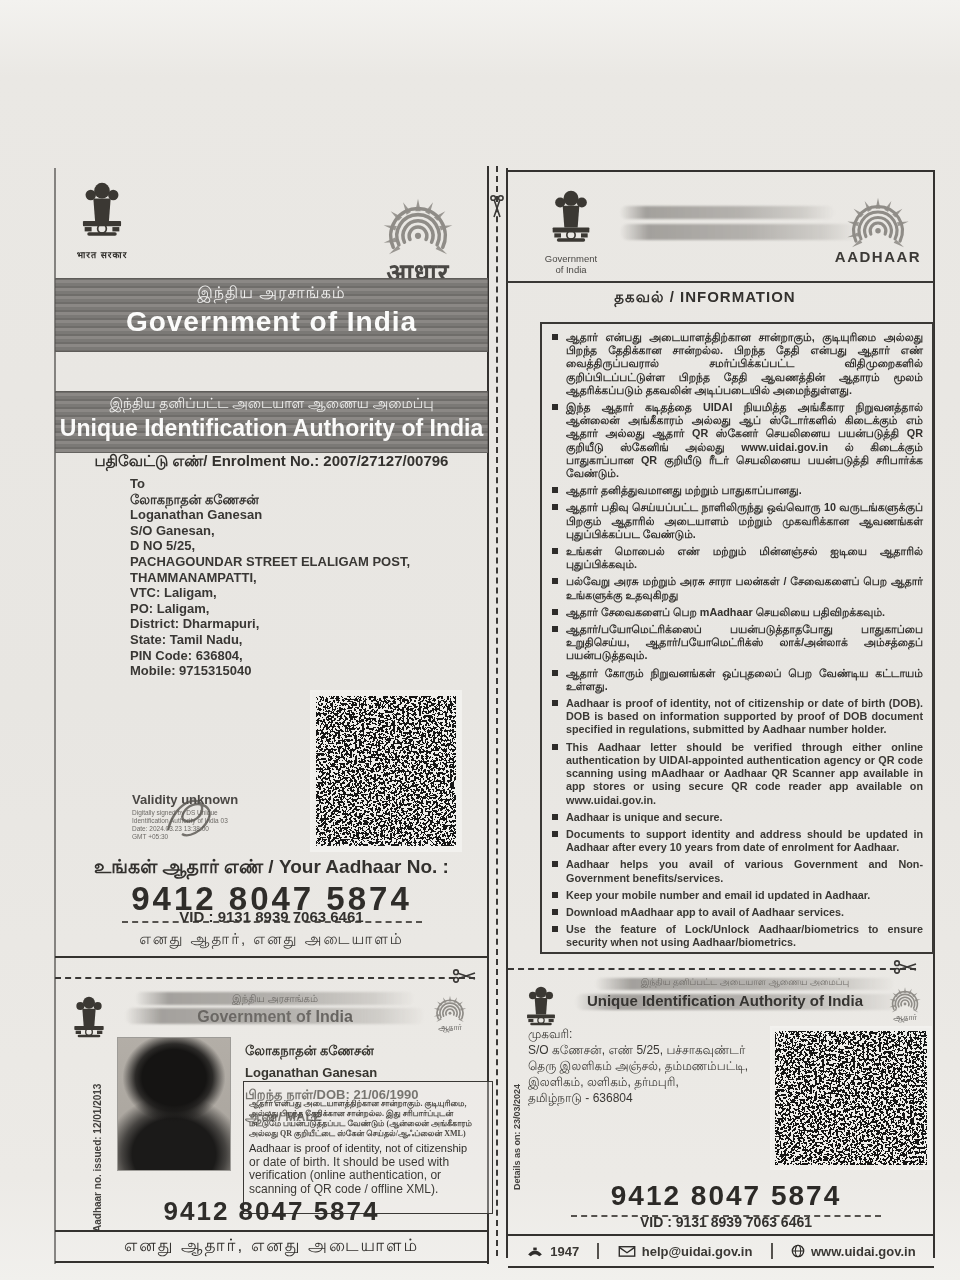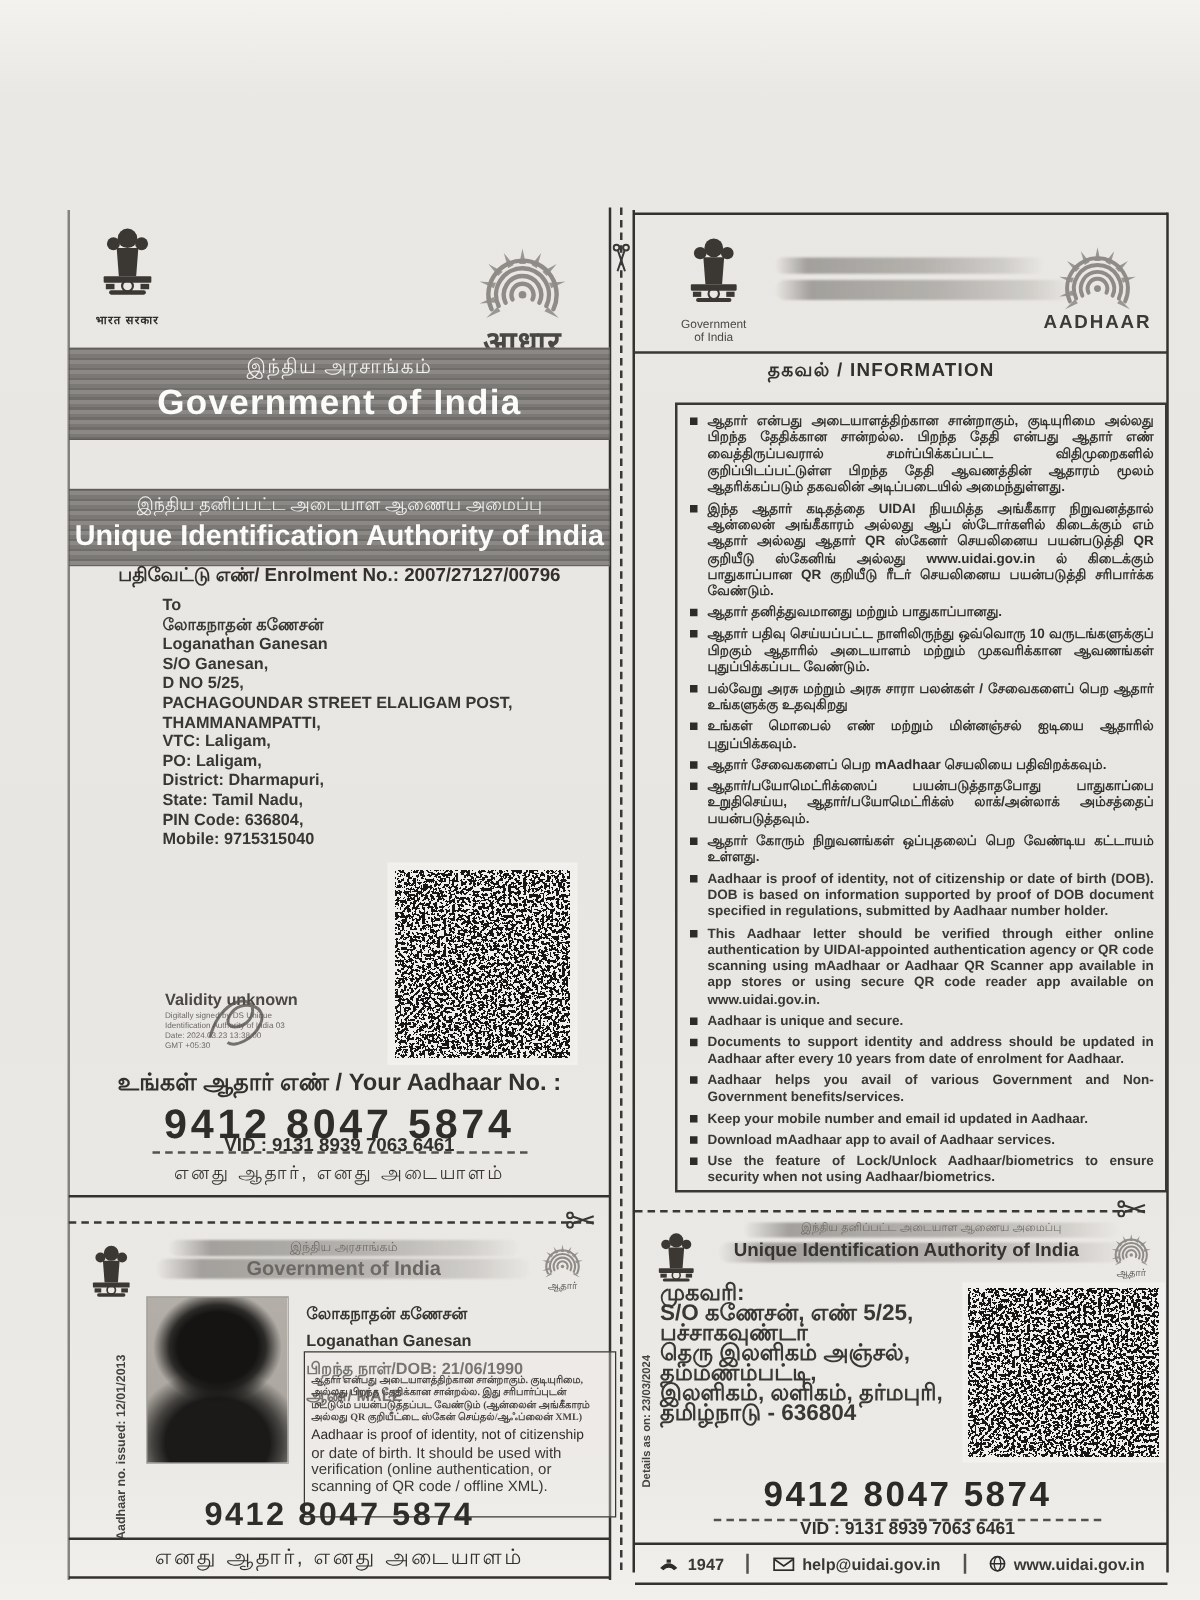--- a/index.html
+++ b/index.html
@@ -99,21 +99,21 @@
 
   
   #bc-emblem{left:520px;top:980px;width:42px;height:60px;text-align:center;}
   #bc-headsm{left:595px;top:978px;width:300px;height:12px;}
   #bc-head-ta{left:595px;top:977px;width:300px;font-size:9px;color:#6f6c68;text-align:center;filter:blur(.4px);}
   #bc-headsm2{left:575px;top:994px;width:330px;height:16px;}
   #bc-head-en{left:540px;top:992px;width:370px;font-size:15px;font-weight:bold;color:#363431;text-align:center;}
   #bc-logo{left:880px;top:982px;width:50px;height:56px;text-align:center;}
   #bc-logo .tacap{font-size:8px;color:#4a4845;margin-top:-9px;}
   #bc-details{left:512px;top:1190px;font-size:9px;font-weight:bold;color:#44423f;}
-  #bc-addr-ta{left:528px;top:1026px;width:240px;font-size:18px;line-height:16px;color:#3a3834;font-weight:700;}
+  #bc-addr-ta{left:528px;top:1026px;width:240px;font-size:12px;line-height:16px;color:#3a3834;font-weight:400;}
   #bc-addr-en{left:528px;top:1096px;width:240px;font-size:12.5px;line-height:16.5px;font-weight:bold;color:#35332f;}
   #bc-qr{left:772px;top:1028px;width:158px;height:140px;}
   #bc-number{left:540px;top:1180px;width:372px;font-size:28px;font-weight:bold;letter-spacing:2px;color:#2c2a27;}
   #bc-number .ul{width:310px;margin:0 auto;border-bottom:2px dashed #55524e;height:3px;}
   #bc-vid{left:540px;top:1214px;width:372px;font-size:14px;font-weight:bold;color:#33312e;}
   #bc-footer{left:508px;top:1234px;width:426px;height:30px;border-top:2px solid #34322f;border-bottom:2px solid #34322f;
     display:flex;align-items:center;justify-content:space-evenly;font-size:13px;font-weight:bold;color:#3a3834;}
   #bc-footer .sep{width:2px;height:16px;background:#55524e;}
   #bc-footer .it{display:flex;align-items:center;gap:6px;}
 </style>
@@ -318,22 +318,22 @@
   </div>
   <div class="abs" id="r-hr"></div>
   <div class="abs c" id="r-title">தகவல் / INFORMATION</div>
 
   <div class="abs" id="r-infobox">
     <ul class="info-list">
       <li>ஆதார் என்பது அடையாளத்திற்கான சான்றாகும், குடியுரிமை அல்லது பிறந்த தேதிக்கான சான்றல்ல. பிறந்த தேதி என்பது ஆதார் எண் வைத்திருப்பவரால் சமர்ப்பிக்கப்பட்ட விதிமுறைகளில் குறிப்பிடப்பட்டுள்ள பிறந்த தேதி ஆவணத்தின் ஆதாரம் மூலம் ஆதரிக்கப்படும் தகவலின் அடிப்படையில் அமைந்துள்ளது.</li>
       <li>இந்த ஆதார் கடிதத்தை UIDAI நியமித்த அங்கீகார நிறுவனத்தால் ஆன்லைன் அங்கீகாரம் அல்லது ஆப் ஸ்டோர்களில் கிடைக்கும் எம் ஆதார் அல்லது ஆதார் QR ஸ்கேனர் செயலினைய பயன்படுத்தி QR குறியீடு ஸ்கேனிங் அல்லது www.uidai.gov.in ல் கிடைக்கும் பாதுகாப்பான QR குறியீடு ரீடர் செயலினைய பயன்படுத்தி சரிபார்க்க வேண்டும்.</li>
       <li>ஆதார் தனித்துவமானது மற்றும் பாதுகாப்பானது.</li>
       <li>ஆதார் பதிவு செய்யப்பட்ட நாளிலிருந்து ஒவ்வொரு 10 வருடங்களுக்குப் பிறகும் ஆதாரில் அடையாளம் மற்றும் முகவரிக்கான ஆவணங்கள் புதுப்பிக்கப்பட வேண்டும்.</li>
+      <li>உங்கள் மொபைல் எண் மற்றும் மின்னஞ்சல் ஐடியை ஆதாரில் புதுப்பிக்கவும்.</li>
       <li>பல்வேறு அரசு மற்றும் அரசு சாரா பலன்கள் / சேவைகளைப் பெற ஆதார் உங்களுக்கு உதவுகிறது</li>
-      <li>உங்கள் மொபைல் எண் மற்றும் மின்னஞ்சல் ஐடியை ஆதாரில் புதுப்பிக்கவும்.</li>
       <li>ஆதார் சேவைகளைப் பெற mAadhaar செயலியை பதிவிறக்கவும்.</li>
       <li>ஆதார்/பயோமெட்ரிக்ஸைப் பயன்படுத்தாதபோது பாதுகாப்பை உறுதிசெய்ய, ஆதார்/பயோமெட்ரிக்ஸ் லாக்/அன்லாக் அம்சத்தைப் பயன்படுத்தவும்.</li>
       <li>ஆதார் கோரும் நிறுவனங்கள் ஒப்புதலைப் பெற வேண்டிய கட்டாயம் உள்ளது.</li>
     </ul>
     <ul class="info-list en">
       <li>Aadhaar is proof of identity, not of citizenship or date of birth (DOB). DOB is based on information supported by proof of DOB document specified in regulations, submitted by Aadhaar number holder.</li>
       <li>This Aadhaar letter should be verified through either online authentication by UIDAI-appointed authentication agency or QR code scanning using mAadhaar or Aadhaar QR Scanner app available in app stores or using secure QR code reader app available on www.uidai.gov.in.</li>
       <li>Aadhaar is unique and secure.</li>
       <li>Documents to support identity and address should be updated in Aadhaar after every 10 years from date of enrolment for Aadhaar.</li>
       <li>Aadhaar helps you avail of various Government and Non-Government benefits/services.</li>

